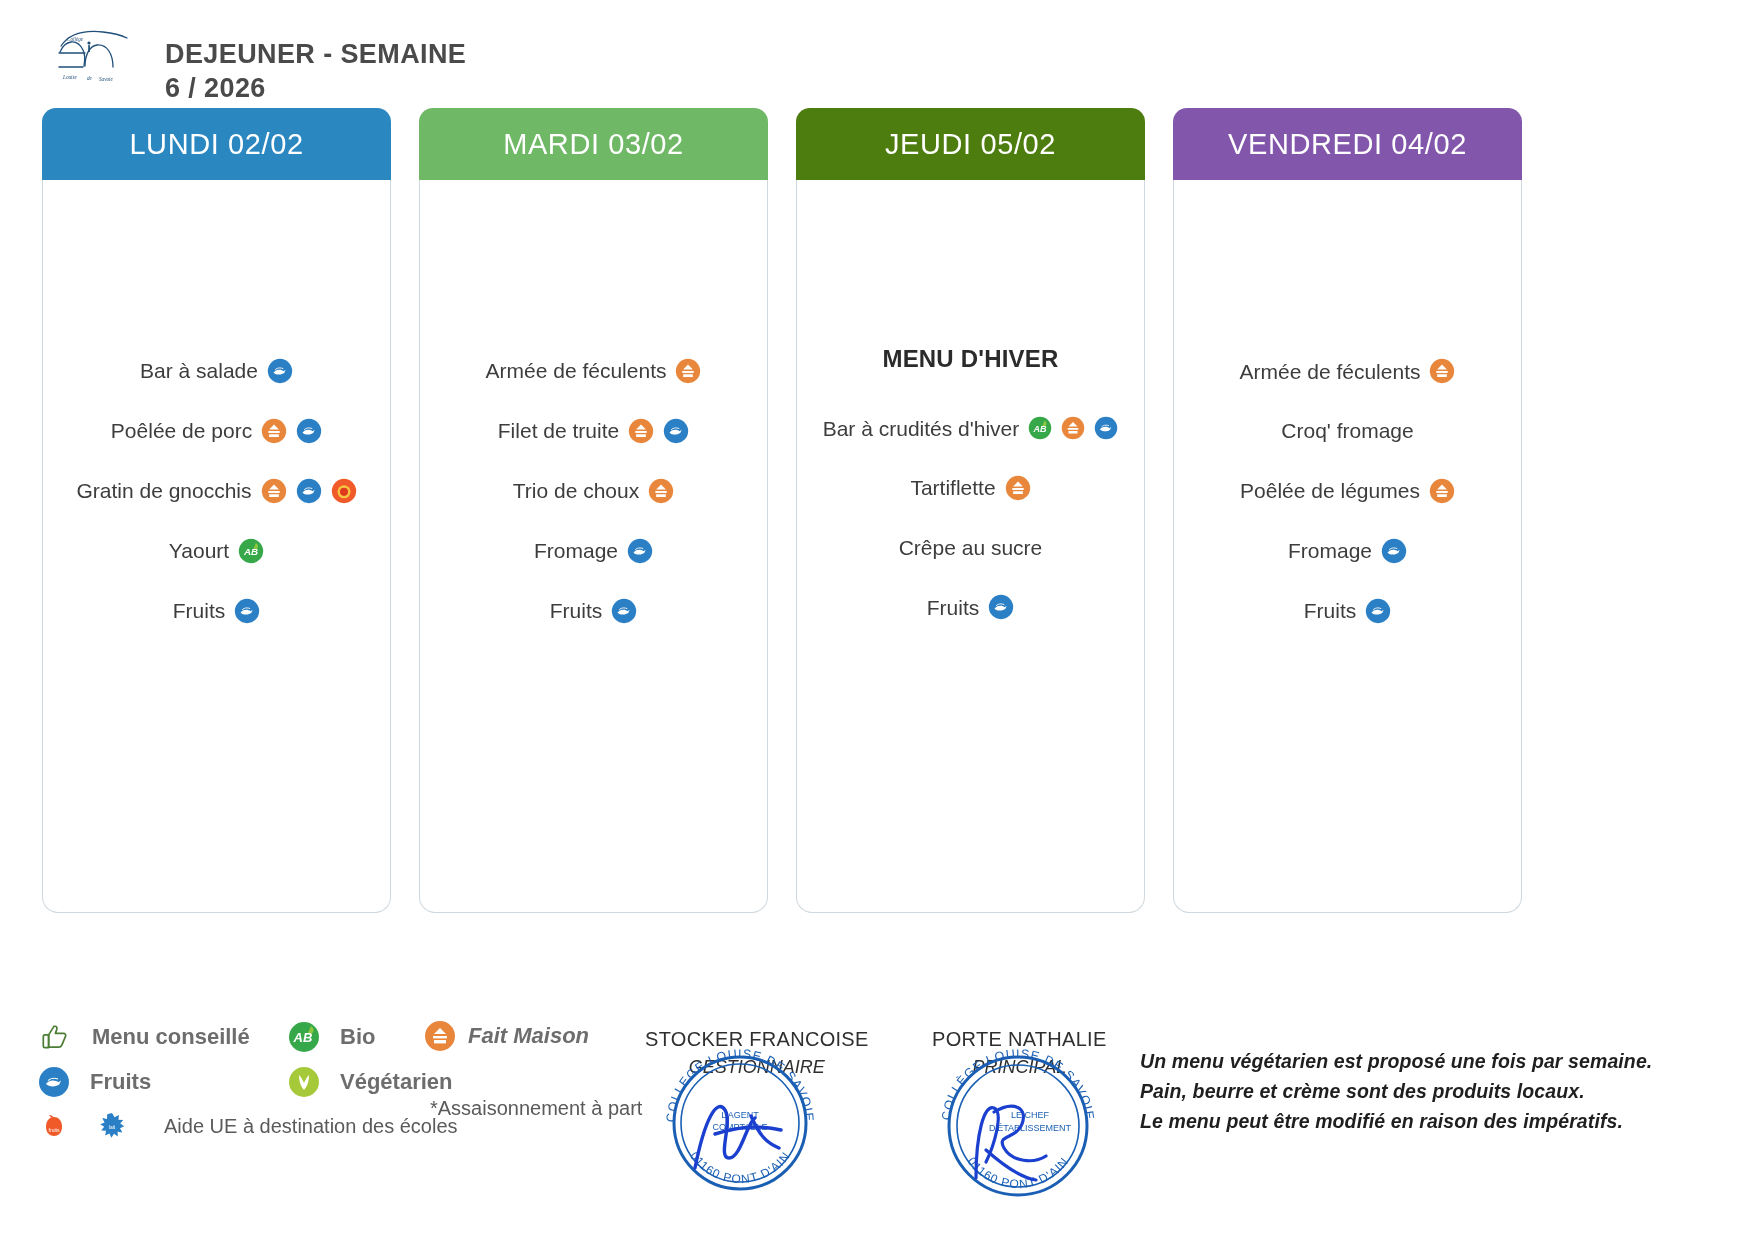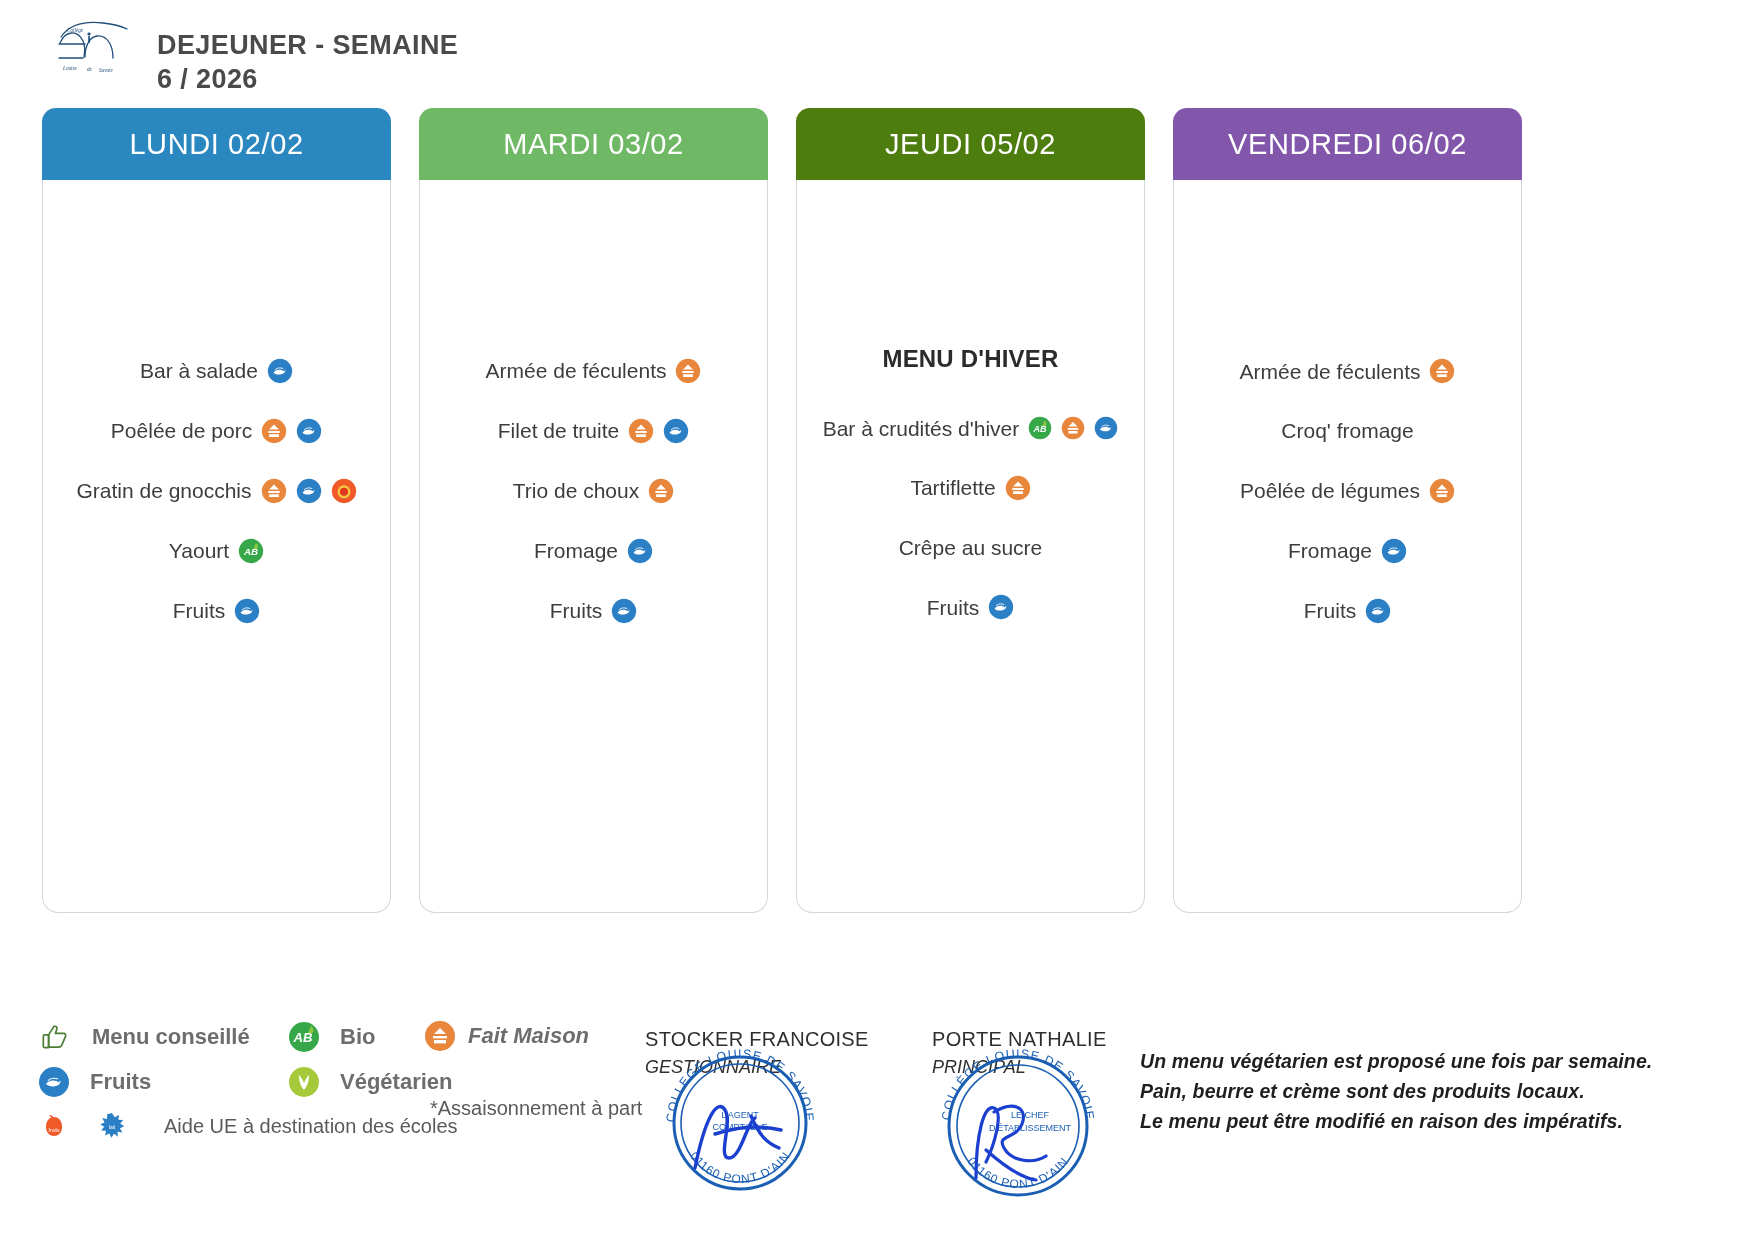--- a/index.html
+++ b/index.html
@@ -6,22 +6,22 @@
   body{
     width:1755px;height:1241px;
     background:#ffffff;
     font-family:"Liberation Sans", sans-serif;
     color:#3b3b3b;
     position:relative;
     overflow:hidden;
   }
   
   .header{
-    position:absolute;left:55px;top:17px;
-    display:flex;align-items:flex-start;gap:24px;
+    position:absolute;left:55px;top:26px;
+    display:flex;align-items:flex-start;gap:32px;
   }
   .logo{width:78px;height:58px;flex:none;}
   .doc-title{
     font-size:27px;font-weight:bold;letter-spacing:.4px;
     color:#4a4a4a;line-height:1.25;max-width:320px;
     padding-top:12px;
   }
   
   .days{
     position:absolute;left:42px;top:108px;
@@ -83,21 +83,21 @@
   .fait-maison{
     position:absolute;left:424px;top:1020px;
     display:flex;align-items:center;gap:12px;font-style:italic;
   }
   .fait-maison .txt{font-size:22px;font-weight:bold;color:#6d6d6d;}
   .assais{
     position:absolute;left:430px;top:1097px;
     font-size:20px;color:#5a5a5a;
   }
   
-  .sig{position:absolute;}
+  .sig{position:absolute;text-align:center;}
   .sig .name{font-size:20px;color:#2f2f2f;letter-spacing:.3px;white-space:nowrap;}
   .sig .role{font-size:18px;font-style:italic;color:#2f2f2f;margin-top:6px;}
   #sig1{left:645px;top:1028px;}
   #sig2{left:932px;top:1028px;}
   .stamp{position:absolute;pointer-events:none;}
   #stamp1{left:655px;top:1038px;width:170px;height:170px;}
   #stamp2{left:930px;top:1038px;width:175px;height:175px;}
   
   .notes{
     position:absolute;left:1140px;top:1050px;width:600px;
@@ -300,21 +300,21 @@
             <circle cx="16" cy="16" r="15" fill="#2b7fc4"></circle>
             <path d="M8 18c1.5-2.4 4-3.6 7-3.6 2.4 0 4 .7 5.4 1.8l2.6-1.6-1.6 3.6c-1.8 1.4-4 2.2-6.4 2.2-3 0-5.4-.9-7-2.4z" fill="#fff"></path>
             <path d="M10 14.6c1.4-1.5 3.4-2.4 5.8-2.4 1.6 0 3 .3 4.2.9" stroke="#fff" stroke-width="1.1" fill="none"></path>
           </svg>
       </div>
     </div>
   </div>
 
   <div class="day">
     <div class="day-head" style="background:#8257ab">
-      <span>VENDREDI 06/02</span>
+      <span>VENDREDI 04/02</span>
     </div>
     <div class="day-body">
       <div class="dish">
         <span class="label">Armée de féculents</span>
         <svg class="ico" viewBox="0 0 32 32">
             <circle cx="16" cy="16" r="15" fill="#e8863c"></circle>
             <path d="M16 8l6 6h-12z" fill="#fff"></path>
             <rect x="9" y="16" width="14" height="2.4" fill="#fff"></rect>
             <rect x="10" y="20" width="12" height="3.4" fill="#fff"></rect>
           </svg>

